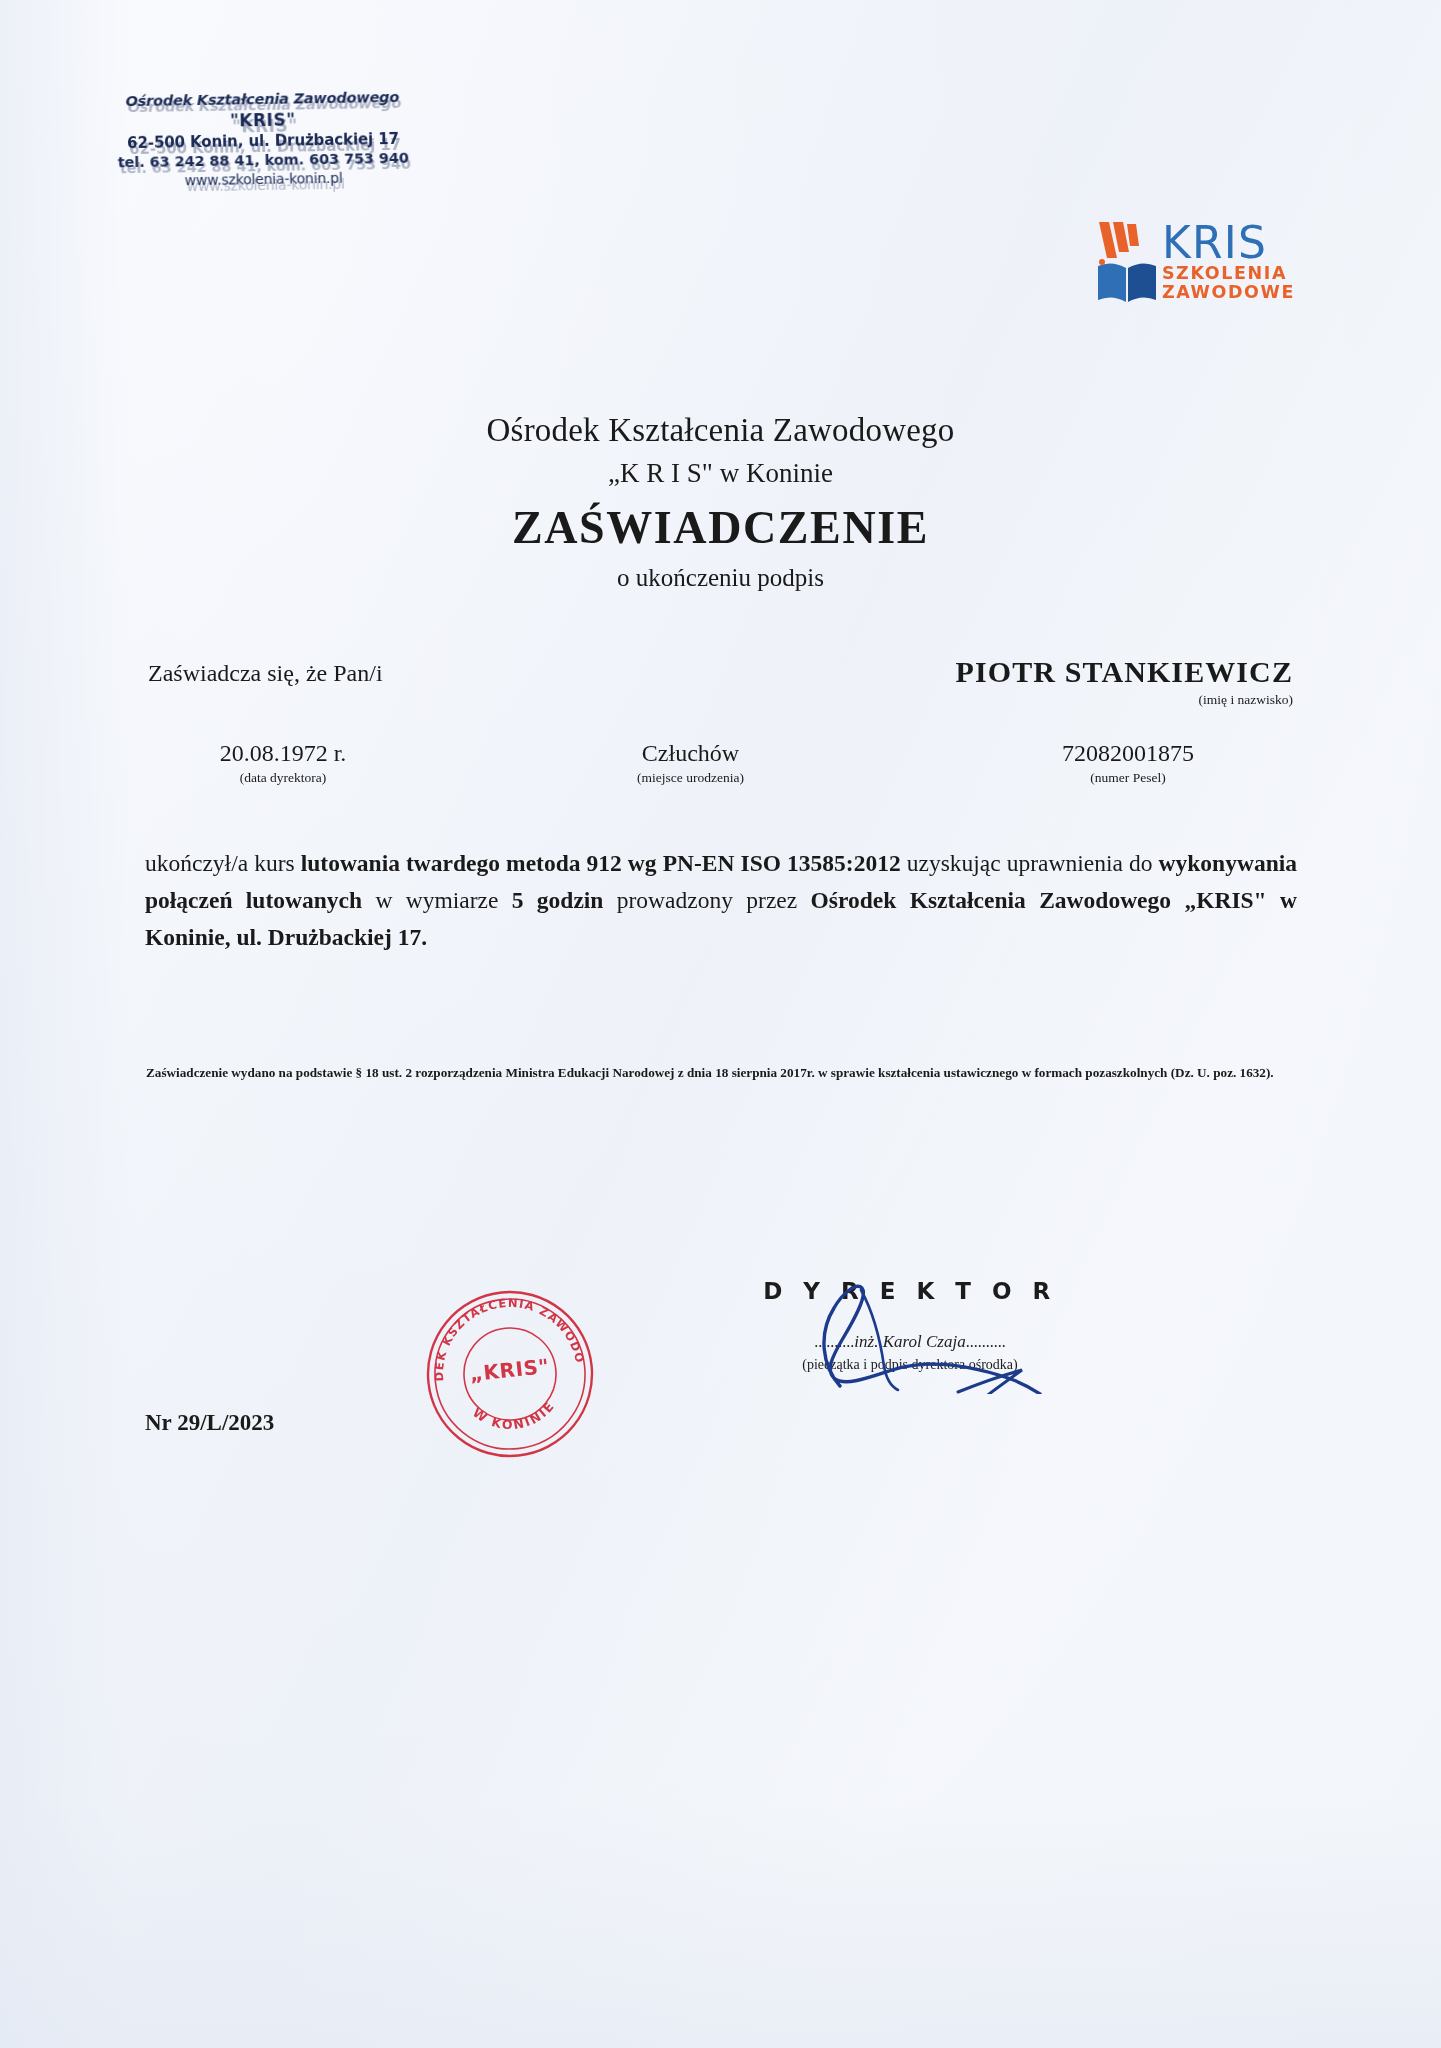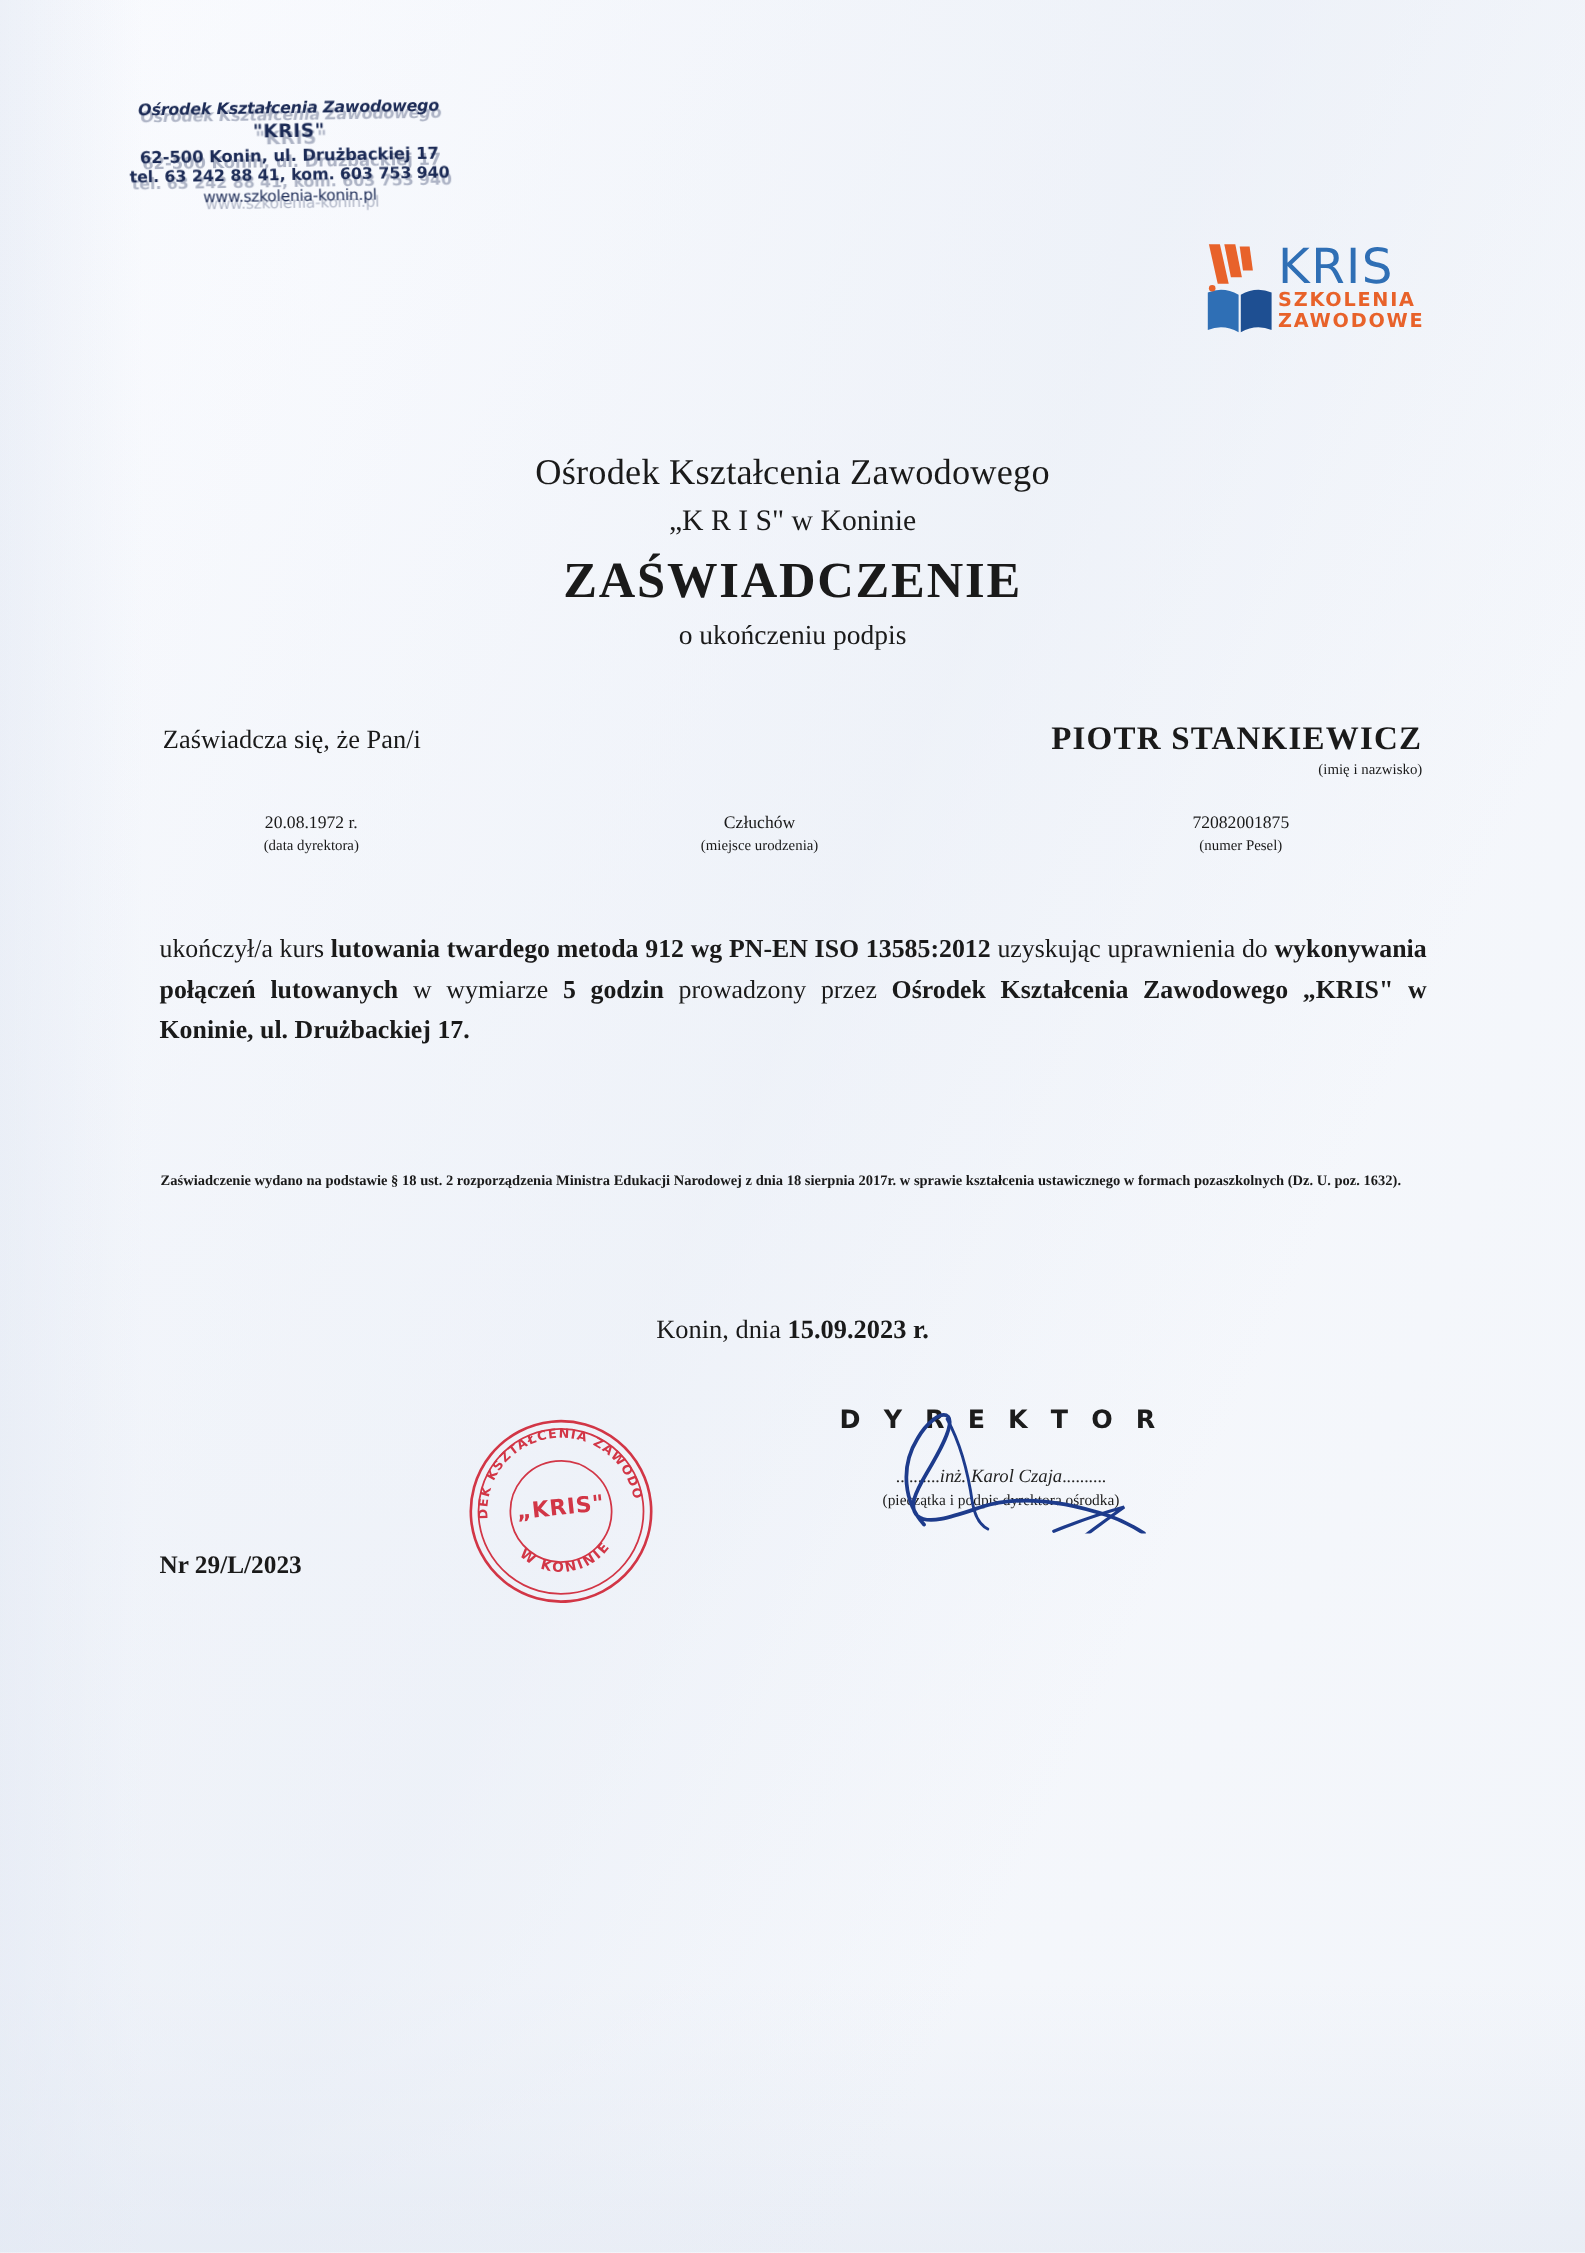--- a/index.html
+++ b/index.html
@@ -123,21 +123,21 @@
 
   
   .data-row {
     position: absolute;
     left: 148px;
     right: 148px;
     top: 740px;
     display: flex;
   }
   .data-col { text-align: center; }
-  .data-col .val { font-size: 16px; font-family: Liberation Serif, serif; }
+  .data-col .val { font-size: 24px; font-family: Liberation Serif, serif; }
   .col-date  { width: 270px; }
   .col-place { flex: 1; }
   .col-pesel { width: 330px; }
 
   
   .body-text {
     position: absolute;
     left: 145px;
     right: 144px;
     top: 845px;
@@ -302,21 +302,20 @@
     <div class="data-col col-pesel">
       <div class="val">72082001875</div>
       <div class="caption">(numer Pesel)</div>
     </div>
   </div>
 
   <div class="body-text"><span>ukończył/a kurs </span><b>lutowania   twardego metoda 912 wg PN-EN ISO 13585:2012</b><span> uzyskując uprawnienia   do </span><b>wykonywania połączeń lutowanych</b><span> w wymiarze </span><b>5 godzin</b><span> prowadzony przez </span><b>Ośrodek Kształcenia Zawodowego   „KRIS" w Koninie, ul. Drużbackiej 17.</b></div>
 
   <div class="legal">Zaświadczenie  wydano  na  podstawie § 18 ust. 2  rozporządzenia  Ministra Edukacji  Narodowej z dnia 18 sierpnia 2017r. w sprawie kształcenia ustawicznego w formach pozaszkolnych (Dz. U. poz. 1632).</div>
 
-  <div class="date-line"><span>Konin, dnia </span><b>15.09.2023 r.</b></div>
 
   <div class="seal">
     <svg viewBox="0 0 172 172" width="172" height="172">
       <defs>
         <path id="arcTop" d="M 19,86 A 67,67 0 0 1 153,86" fill="none"></path>
         <path id="arcBot" d="M 31,86 A 55,55 0 0 0 141,86" fill="none"></path>
       </defs>
       <circle cx="86" cy="86" r="82" fill="none" stroke="#cf2233" stroke-width="2.4"></circle>
       <circle cx="86" cy="86" r="75" fill="none" stroke="#cf2233" stroke-width="1.6"></circle>
       <circle cx="86" cy="86" r="46" fill="none" stroke="#cf2233" stroke-width="1.6"></circle>

